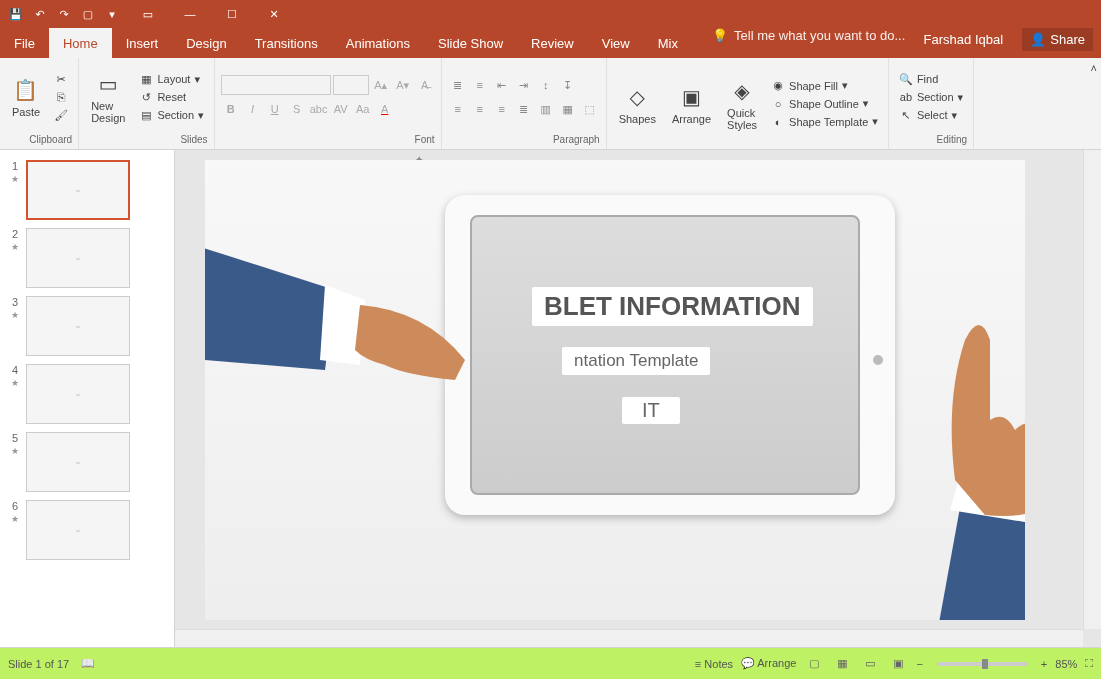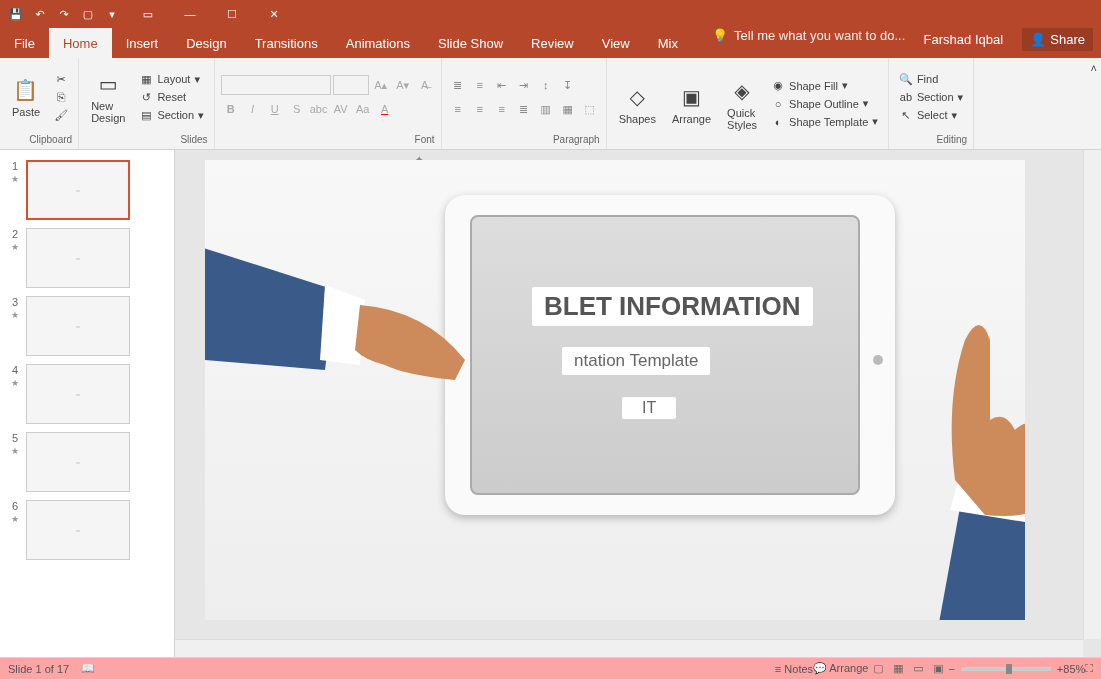--- a/index.html
+++ b/index.html
@@ -39,29 +39,29 @@
 .canvas{flex:1;position:relative;background:#e6e6e6}
 .scrollv{position:absolute;right:0;top:0;width:18px;height:calc(100% - 18px);background:#f0f0f0;border-left:1px solid #ddd}
 .scrollh{position:absolute;bottom:0;left:0;height:18px;width:calc(100% - 18px);background:#f0f0f0;border-top:1px solid #ddd}
 .slide{position:absolute;left:30px;top:10px;width:820px;height:460px;background:linear-gradient(#f8f8f8,#eee);overflow:hidden}
 .tablet{position:absolute;left:240px;top:35px;width:450px;height:320px;background:#fafafa;border-radius:20px;box-shadow:0 3px 8px rgba(0,0,0,.25)}
 .tabletscreen{position:absolute;left:25px;top:20px;right:35px;bottom:20px;background:linear-gradient(#ddd,#ccc);border-radius:8px;border:2px solid #aaa}
 .tabletbtn{position:absolute;right:12px;top:50%;width:10px;height:10px;background:#bbb;border-radius:50%}
 .textbox{position:absolute;background:#fff;padding:4px 12px;border-radius:2px}
 .tb1{left:60px;top:70px;font-size:26px;font-weight:700;color:#555}
 .tb2{left:90px;top:130px;font-size:17px;color:#666}
-.tb3{left:150px;top:180px;font-size:16px;color:#666;padding:2px 20px}
+.tb3{left:150px;top:180px;font-size:20px;color:#666;padding:2px 20px}
 .arm1{position:absolute;left:-120px;top:50px;width:380px;height:200px}
 .arm2{position:absolute;right:-60px;bottom:-80px;width:280px;height:400px}
 .sleeve{fill:#3a5a8a}
 .cuff{fill:#fff}
 .hand{fill:#cd8a5a}
-.statusbar{height:22px;background:#fca5a5;border-top:1px solid #d4d4d4;display:flex;align-items:center;font-size:11px;color:#555;padding:0 8px}
+.statusbar{height:32px;background:#bef264;border-top:1px solid #d4d4d4;display:flex;align-items:center;font-size:11px;color:#555;padding:0 8px}
 .statusbar .left{flex:1;display:flex;gap:12px;align-items:center}
-.statusbar .right{display:flex;gap:0;align-items:center}
+.statusbar .right{display:flex;gap:8px;align-items:center}
 .viewbtn{width:20px;height:16px;display:flex;align-items:center;justify-content:center;cursor:pointer;color:#666}
 .zoomslider{width:90px;height:4px;background:#ccc;position:relative;margin:0 6px}
 .zoomslider::before{content:"";position:absolute;left:50%;top:-3px;width:6px;height:10px;background:#888}
 .thcontent{position:absolute;inset:0;display:flex;align-items:center;justify-content:center;font-size:4px;color:#999}
 </style>
 </head>
 <body>
 
 <div class="titlebar">
   <div class="qat">

